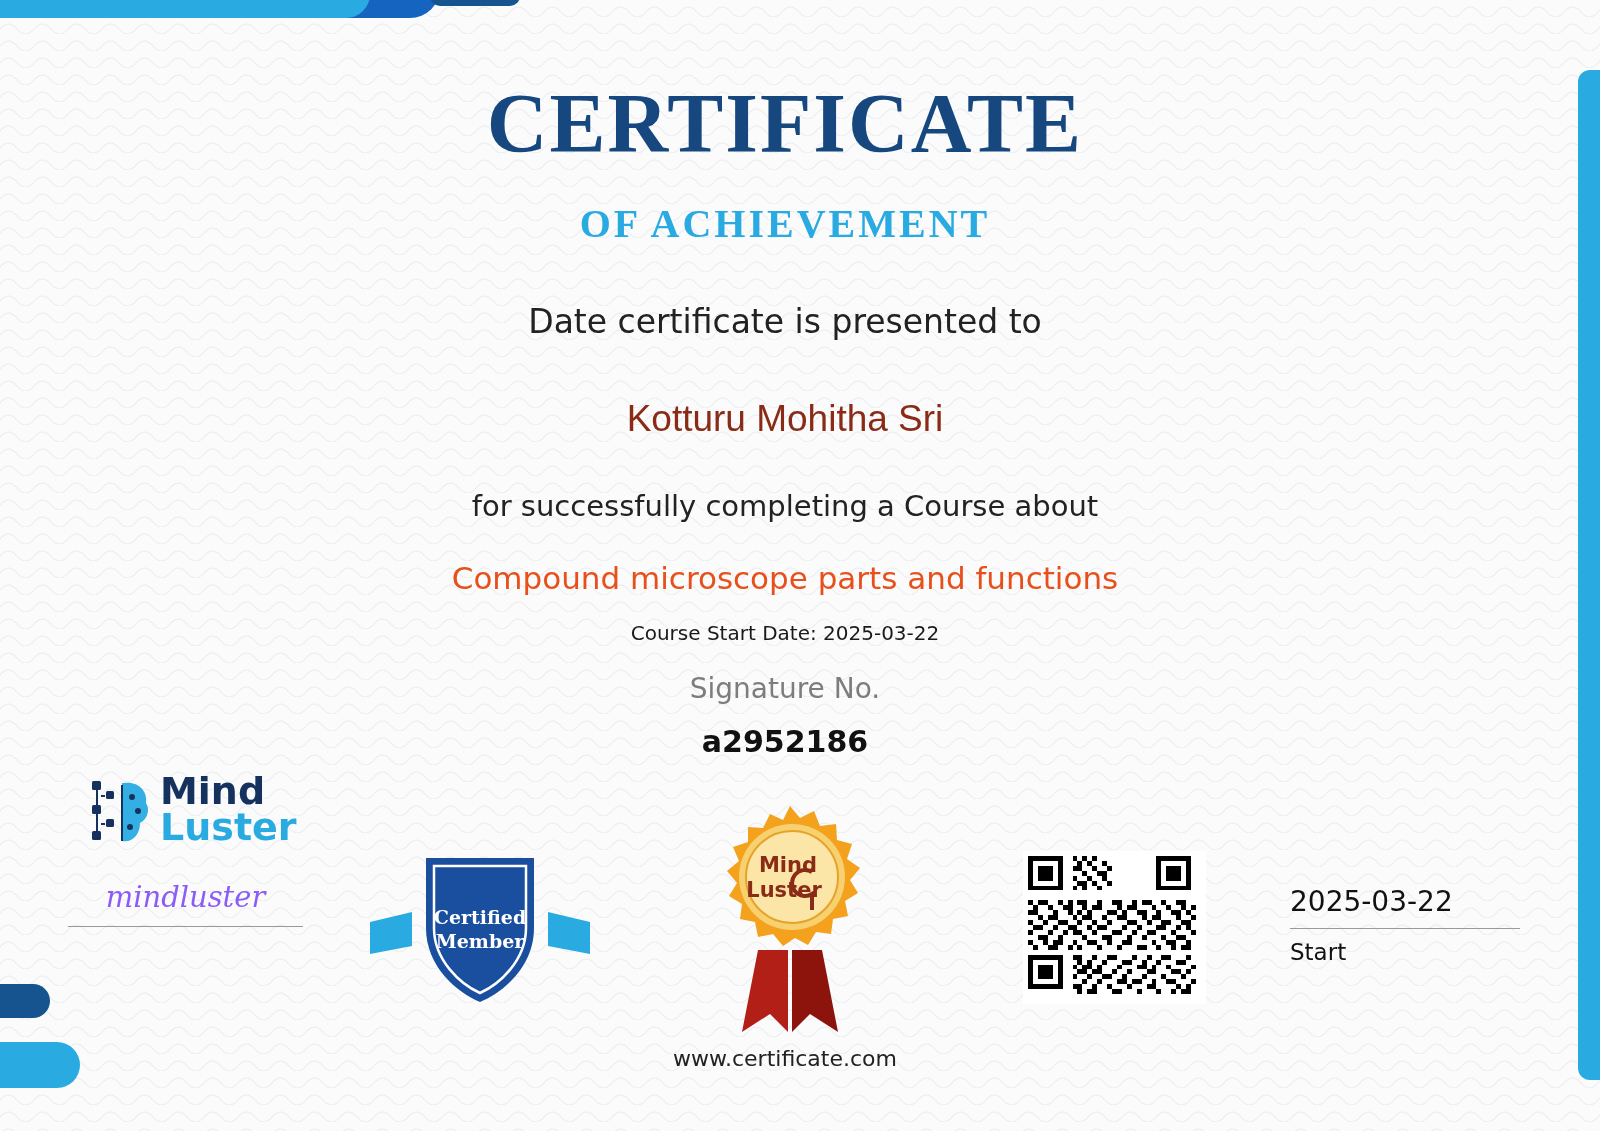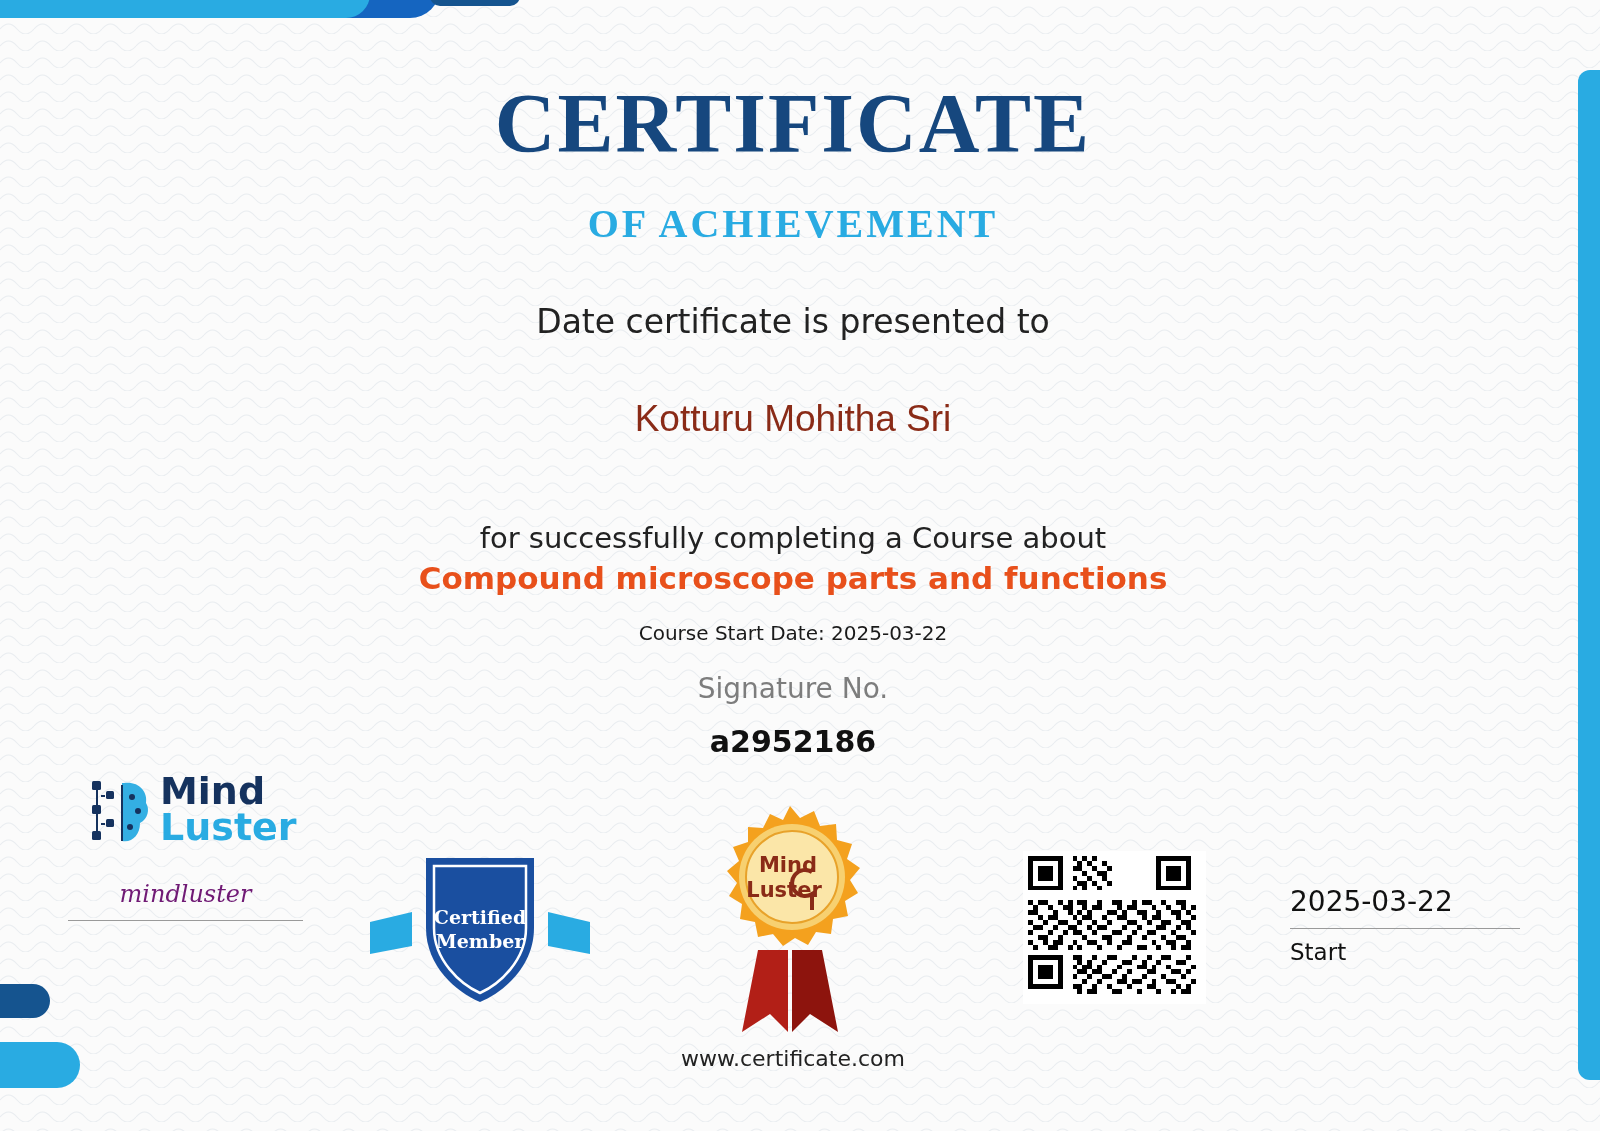--- a/index.html
+++ b/index.html
@@ -83,21 +83,20 @@
     background: #29abe2;
     border-radius: 0 24px 24px 0;
   }
 
   
   .center-col {
     position: absolute;
     left: 0;
     width: 1570px;
     text-align: center;
-    padding-left: 8px;
   }
 
   #title {
     top: 82px;
     font-family: "Liberation Serif", serif;
     font-weight: bold;
     font-size: 84px;
     letter-spacing: 2px;
     color: #16477e;
     line-height: 1;
@@ -123,27 +122,26 @@
     top: 398px;
     font-size: 37px;
     color: #8a2b17;
     font-family: Liberation Sans, sans-serif;
   }
 
   #completion-line {
     top: 489px;
     font-size: 29px;
     color: #222222;
-    margin-top: 32px;
   }
 
   #course-name {
     top: 560px;
     font-size: 31px;
-    font-weight: bold;
+    font-weight: normal;
     color: #e8501b;
   }
 
   #start-date {
     top: 621px;
     font-size: 20px;
     color: #1a1a1a;
   }
 
   #certified-no-label {
@@ -196,22 +194,22 @@
   #signature-block {
     position: absolute;
     left: 68px;
     top: 880px;
     width: 235px;
     text-align: center;
   }
   #signature-word {
     font-family: "DejaVu Serif", serif;
     font-style: italic;
-    font-size: 24px;
-    color: #701a75;
+    font-size: 29px;
+    color: #8b5cf6;
     padding-bottom: 8px;
   }
   #signature-line {
     border-top: 1.5px solid #9a9a9a;
     margin-top: 4px;
   }
   #signature-label {
     font-size: 23px;
     color: #111111;
     padding-top: 10px;

